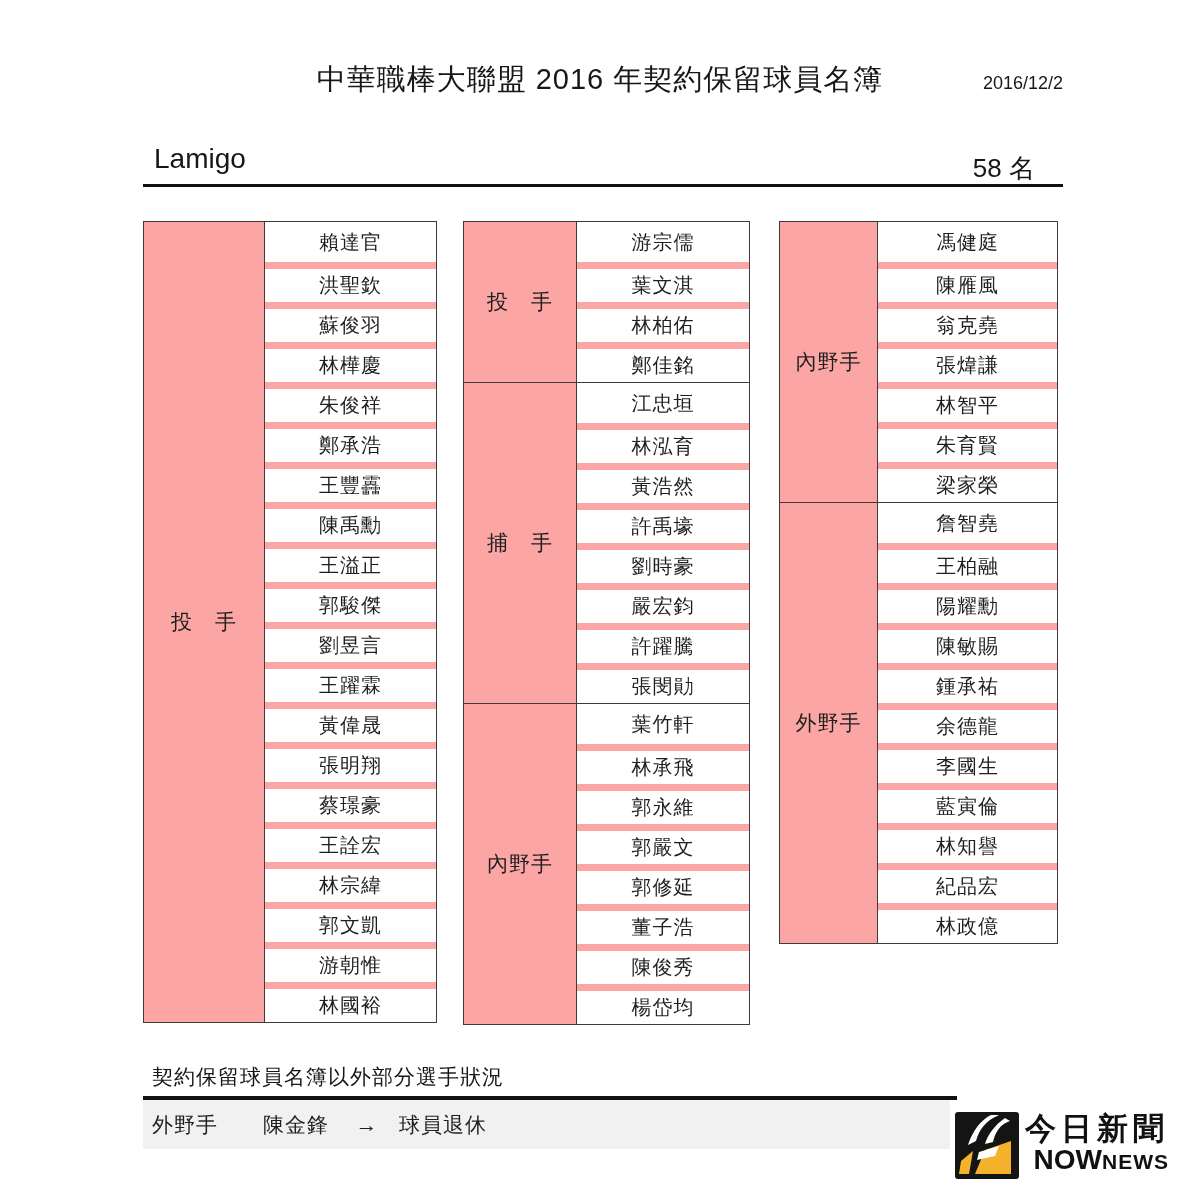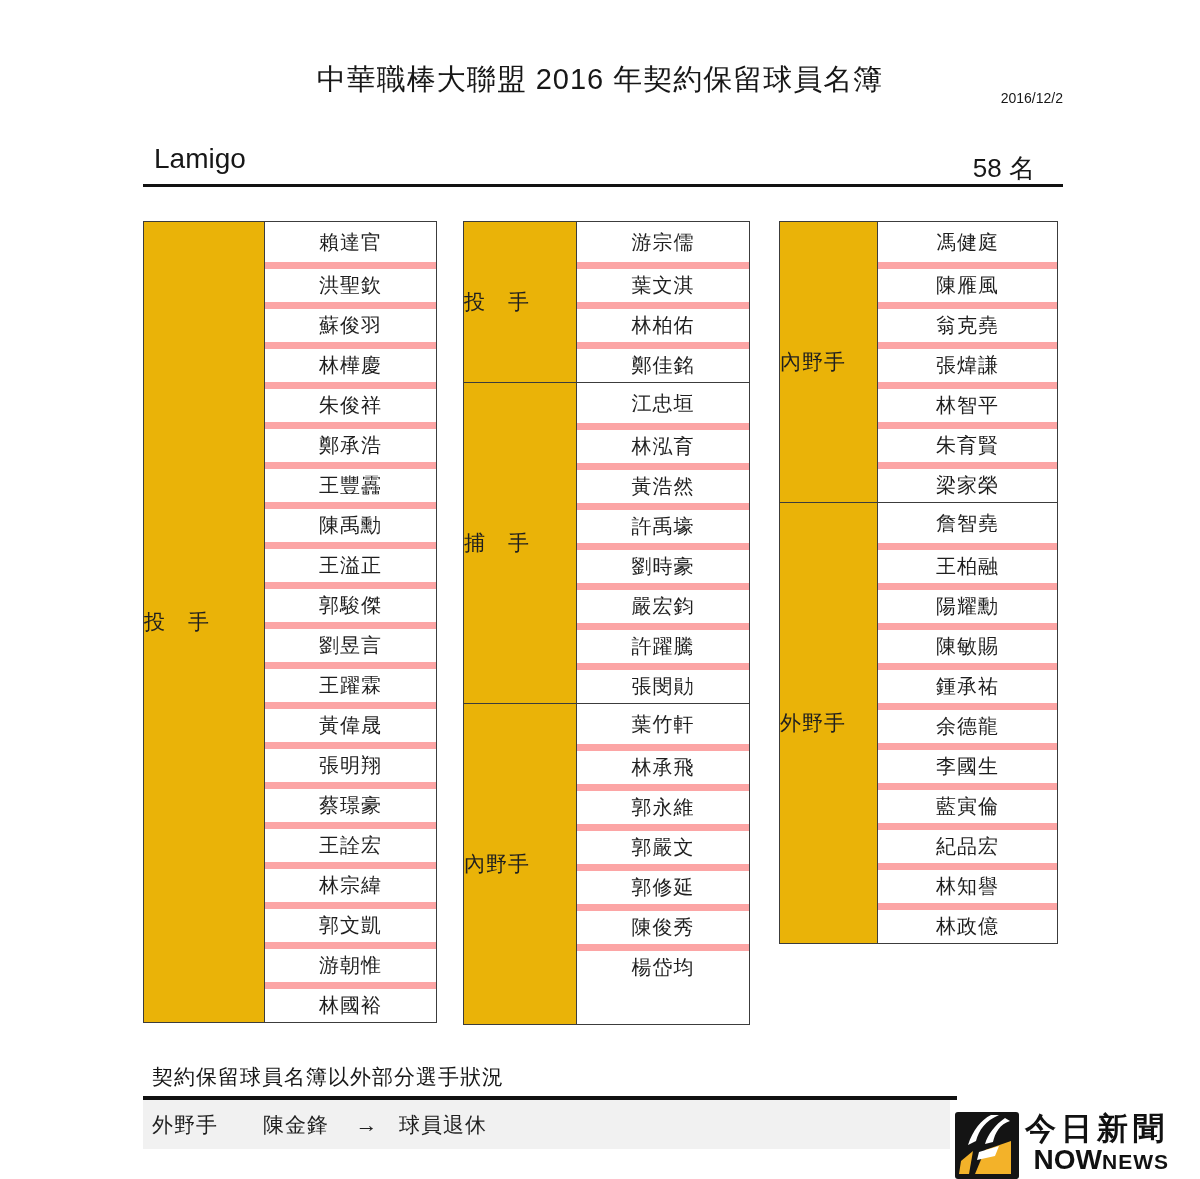--- a/index.html
+++ b/index.html
@@ -10,22 +10,22 @@
     font-family:"Liberation Sans","DejaVu Sans",sans-serif;
     color:#1c1c1c;
     overflow:hidden;
   }
   
   .page-title{
     position:absolute;left:0;top:28px;width:1200px;
     text-align:center;font-size:29px;letter-spacing:1px;color:#171717;margin-top:32px;
   }
   .doc-date{
-    position:absolute;top:90px;right:137px;
-    font-size:14px;color:#171717;
+    position:absolute;top:73px;right:137px;
+    font-size:18px;color:#171717;
   }
   .team-name{
     position:absolute;left:154px;top:143px;
     font-size:28px;color:#171717;
   }
   .player-count{
     position:absolute;top:151px;right:165px;
     font-size:26px;color:#171717;
   }
   .header-rule{
@@ -38,23 +38,23 @@
     border:1px solid #3c3c3c;
     background:#fff;
     box-sizing:border-box;
   }
   #table-left{left:143px;width:294px;}
   #table-mid{left:463px;width:287px;}
   #table-right{left:779px;width:279px;}
   .section{display:flex;border-top:1px solid #3c3c3c;}
   .section:first-child{border-top:none;}
   .cat-cell{
-    background:#eab308;
+    background:#fca5a5;
     border-right:1px solid #3c3c3c;
-    display:flex;align-items:center;
+    display:flex;align-items:center;justify-content:center;
     box-sizing:border-box;flex:0 0 auto;
   }
   #table-left .cat-cell{width:121px;}
   #table-mid  .cat-cell{width:113px;}
   #table-right .cat-cell{width:98px;}
   .cat-label{font-size:21px;color:#1f1f1f;letter-spacing:1px;}
   .names-col{flex:1 1 auto;display:flex;flex-direction:column;}
   .name-cell{
     height:40px;box-sizing:border-box;
     border-top:7px solid #fca5a5;
@@ -166,20 +166,21 @@
       <div class="section">
         <div class="cat-cell" style="height: 320px;">
           <span class="cat-label">內野手</span>
         </div>
         <div class="names-col">
           <div class="name-cell">葉竹軒</div>
           <div class="name-cell">林承飛</div>
           <div class="name-cell">郭永維</div>
           <div class="name-cell">郭嚴文</div>
           <div class="name-cell">郭修延</div>
+          <div class="name-cell">董子浩</div>
           <div class="name-cell">陳俊秀</div>
           <div class="name-cell">楊岱均</div>
         </div>
       </div>
     </div>
   <div id="table-right" class="roster-table">
       <div class="section">
         <div class="cat-cell" style="height: 280px;">
           <span class="cat-label">內野手</span>
         </div>
@@ -199,22 +200,22 @@
         </div>
         <div class="names-col">
           <div class="name-cell">詹智堯</div>
           <div class="name-cell">王柏融</div>
           <div class="name-cell">陽耀勳</div>
           <div class="name-cell">陳敏賜</div>
           <div class="name-cell">鍾承祐</div>
           <div class="name-cell">余德龍</div>
           <div class="name-cell">李國生</div>
           <div class="name-cell">藍寅倫</div>
+          <div class="name-cell">林知譽</div>
           <div class="name-cell">紀品宏</div>
-          <div class="name-cell">林知譽</div>
           <div class="name-cell">林政億</div>
         </div>
       </div>
     </div>
 
   <div class="note-title">契約保留球員名簿以外部分選手狀況</div>
   <div class="footer-rule"></div>
   <div class="status-row">
     <span class="sr-pos">外野手</span>
     <span class="sr-name">陳金鋒</span>

